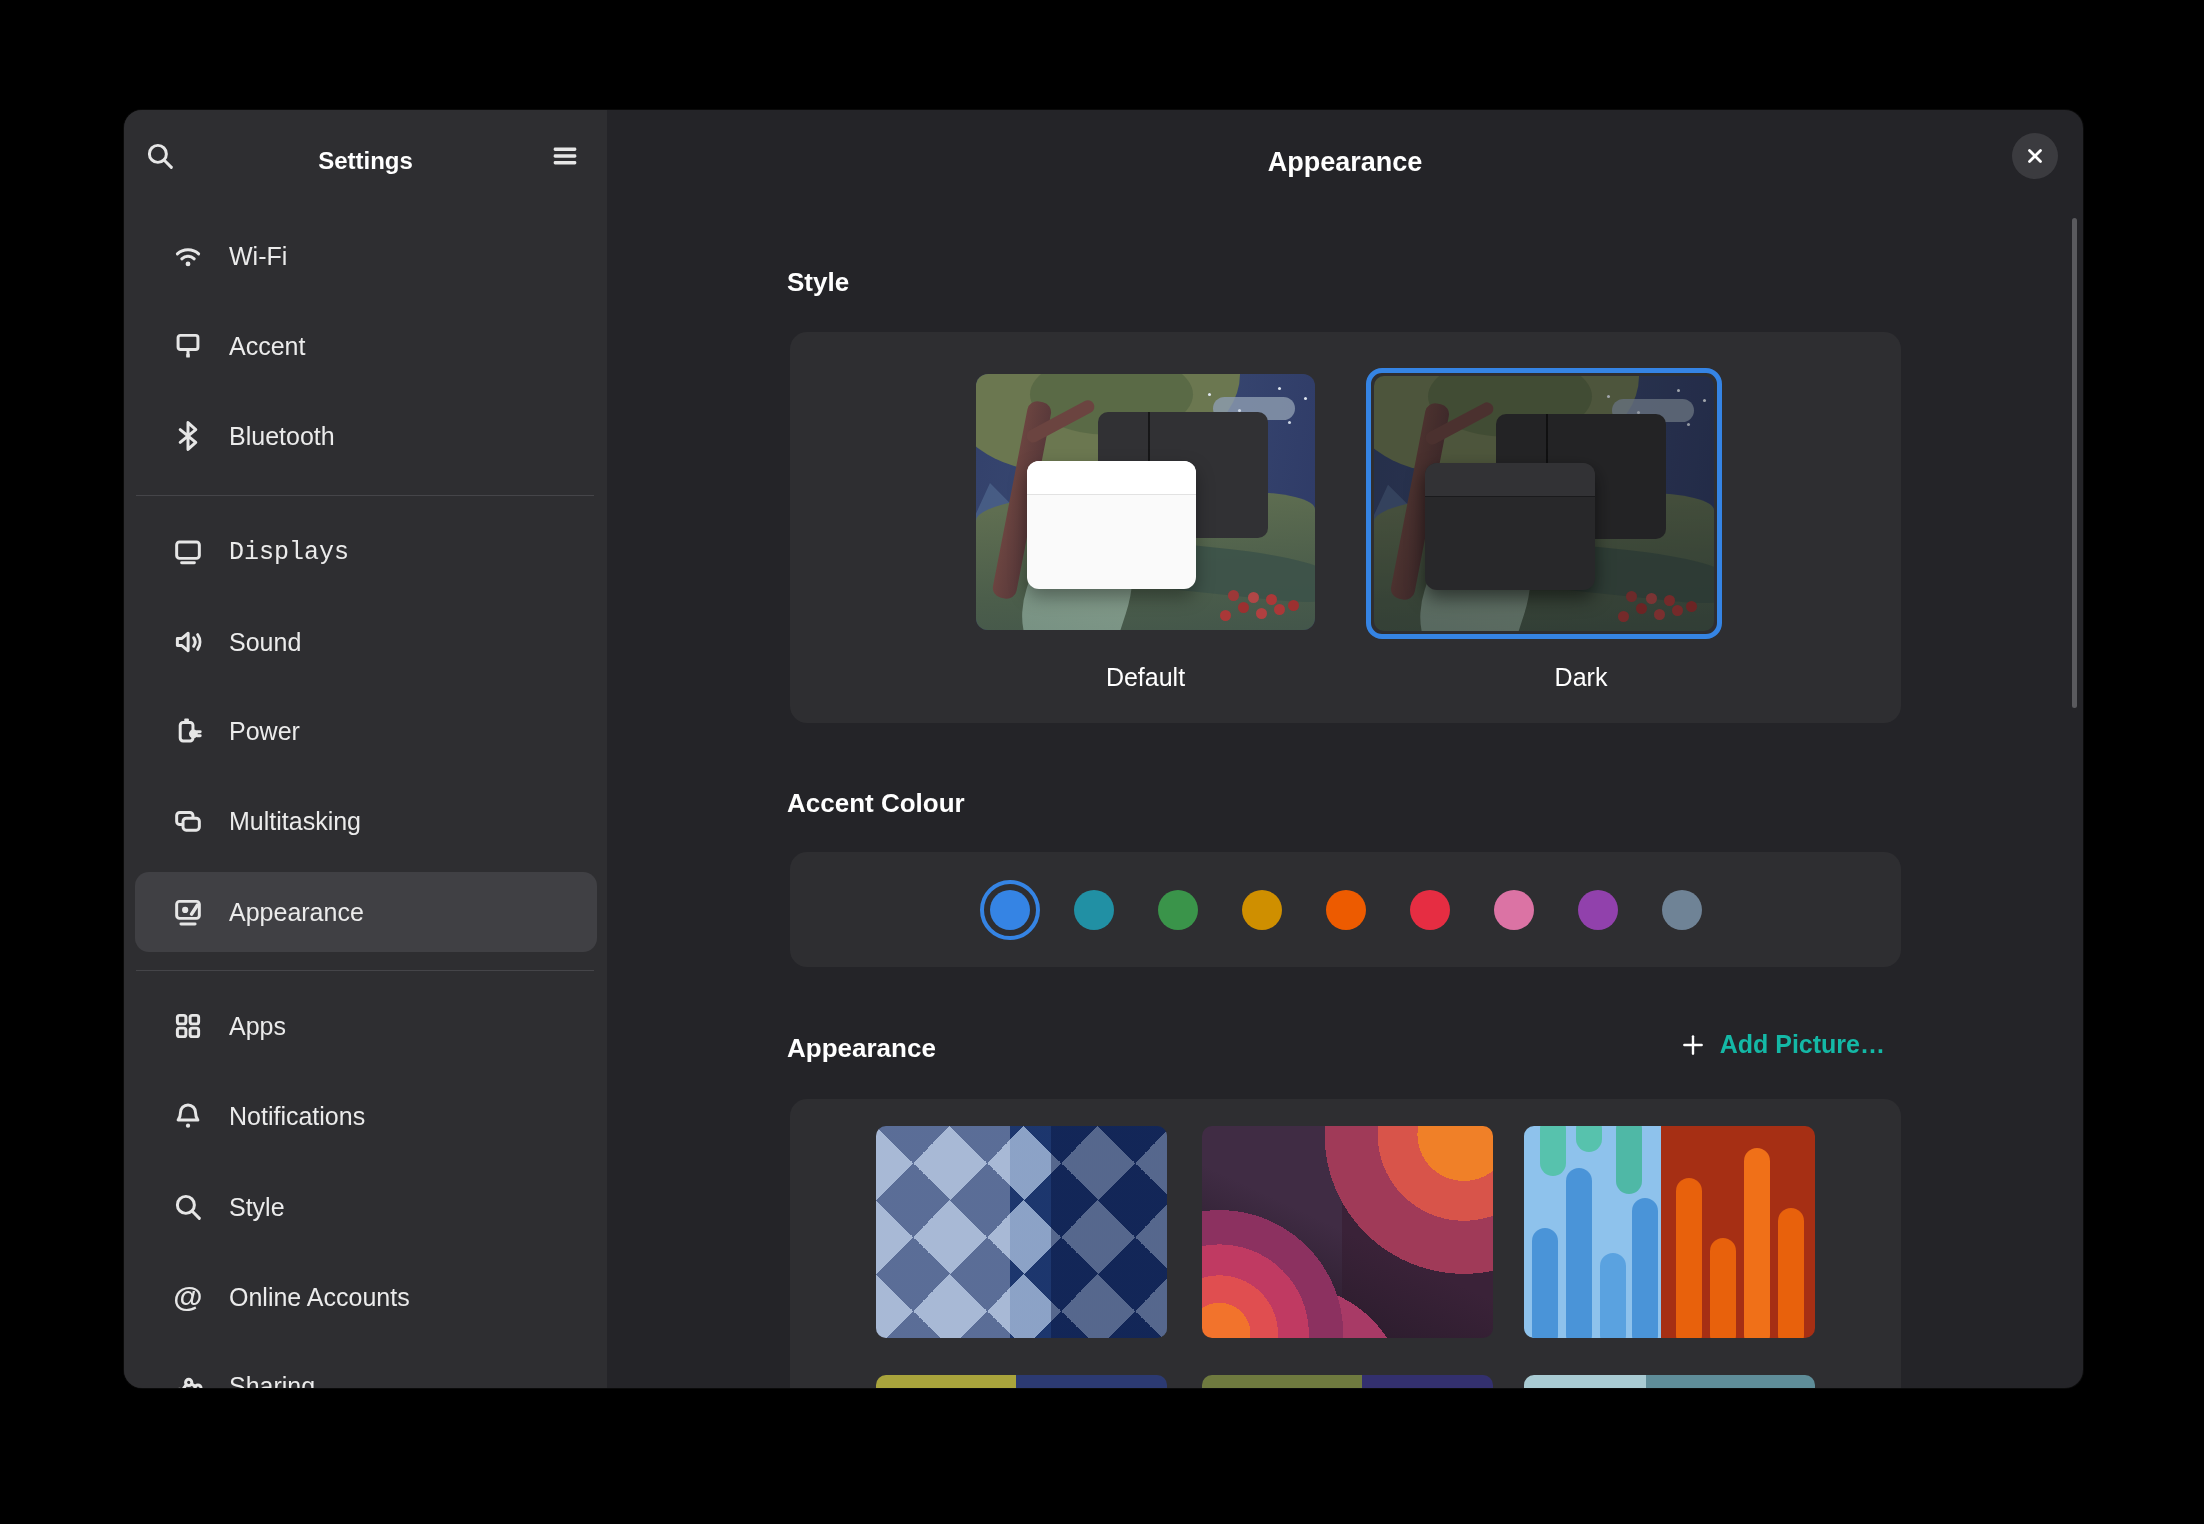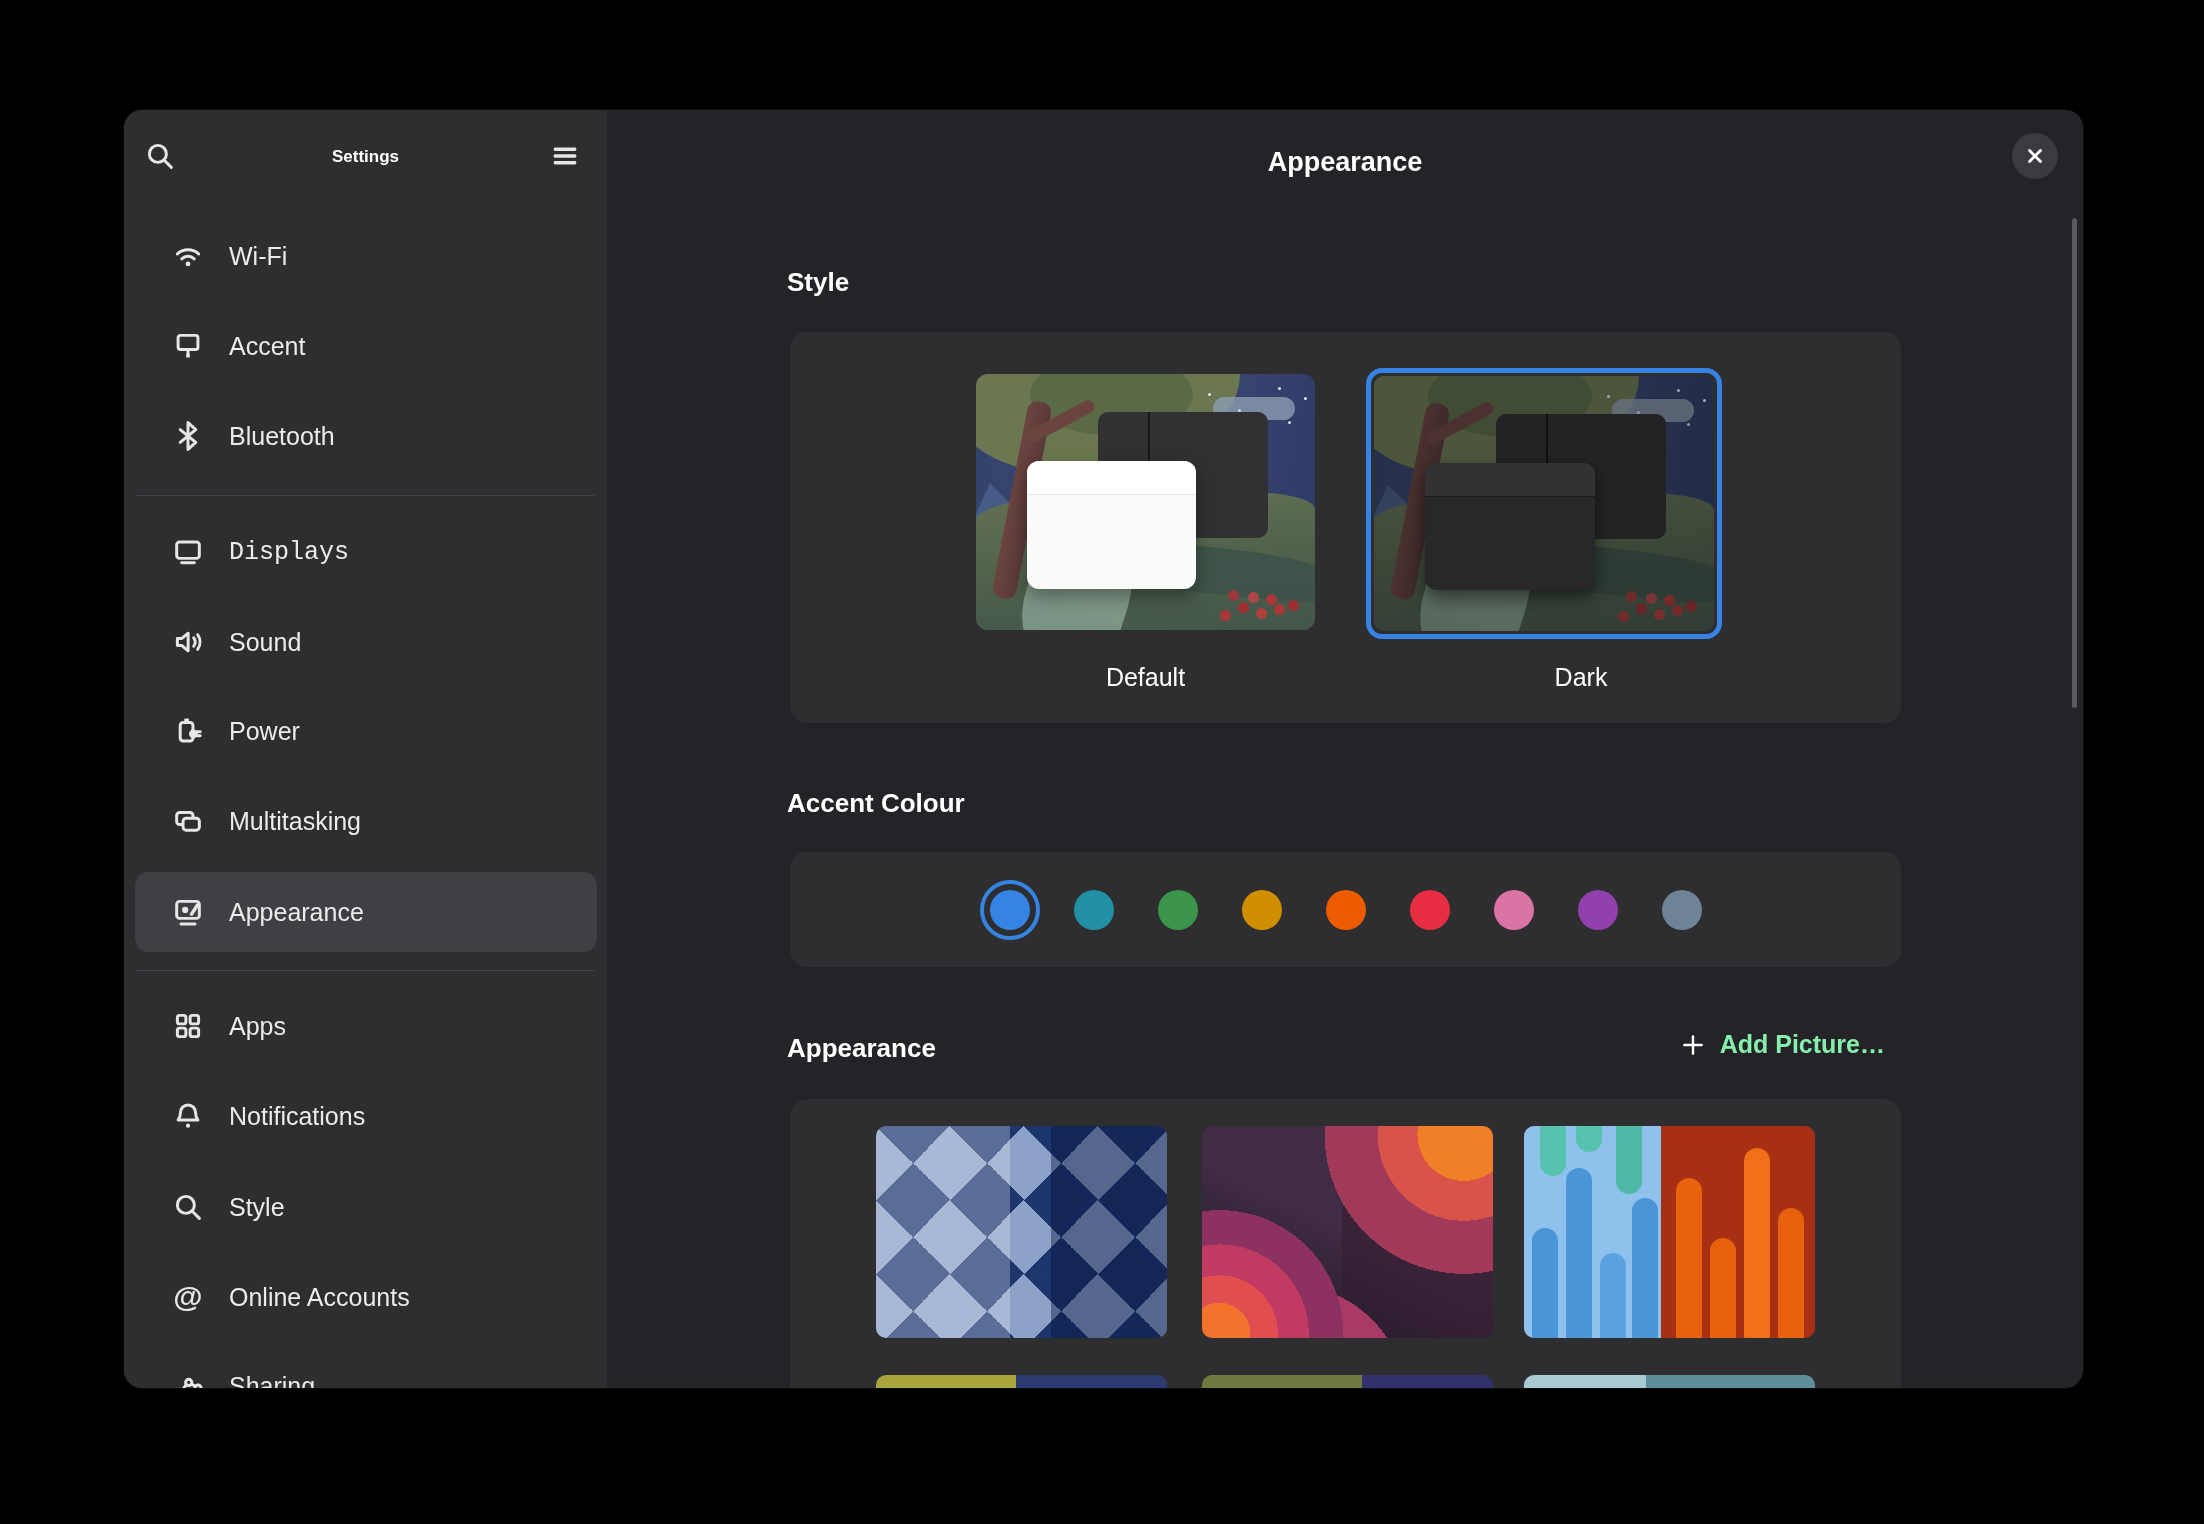--- a/index.html
+++ b/index.html
@@ -3,21 +3,21 @@
 <meta charset="utf-8">
 <style>
   html,body{margin:0;padding:0;background:#000;}
   .stage{position:relative;width:2204px;height:1524px;background:#000;overflow:hidden;
          font-family:"Liberation Sans","DejaVu Sans",sans-serif;-webkit-font-smoothing:antialiased;}
   .window{position:absolute;left:124px;top:110px;width:1959px;height:1278px;background:#242428;
           border-radius:18px;overflow:hidden;box-shadow:0 0 0 1px #0a0a0a,0 24px 70px rgba(0,0,0,.7);}
   
   .sidebar{position:absolute;left:0;top:0;bottom:0;width:483px;background:#2e2e31;}
   .sb-iconbtn{position:absolute;width:46px;height:46px;top:23px;display:flex;align-items:center;justify-content:center;border-radius:10px;}
-  .sb-title{position:absolute;left:0;right:0;top:37px;text-align:center;color:#fff;font-size:17px;font-weight:bold;}
+  .sb-title{position:absolute;left:0;right:0;top:37px;text-align:center;color:#fff;font-size:24px;font-weight:bold;}
   .nav-row{position:absolute;left:11px;width:462px;height:80px;border-radius:14px;display:flex;align-items:center;padding-left:36px;box-sizing:border-box;color:#ebebeb;font-size:25px;}
   .nav-row .ic{width:34px;height:34px;margin-right:24px;flex:0 0 auto;display:flex;align-items:center;justify-content:center;}
   .nav-row.selected{background:#404044;}
   .sb-divider{position:absolute;left:12px;width:458px;height:1px;background:#454549;}
   .at-glyph{font-size:30px;color:#e6e6e6;line-height:1;font-weight:bold;}
   svg.icn{display:block;}
   
   .main-title{position:absolute;left:483px;right:0;top:37px;text-align:center;color:#fff;font-size:27px;font-weight:bold;}
   .close-btn{position:absolute;left:1888px;top:23px;width:46px;height:46px;border-radius:50%;background:#3b3b3f;display:flex;align-items:center;justify-content:center;}
   
@@ -53,21 +53,21 @@
   .sc-win-back{left:36%;top:15%;width:50%;height:49%;background:#313134;border-radius:10px;
             background-image:linear-gradient(90deg,transparent 29.4%,rgba(0,0,0,.55) 29.4%,rgba(0,0,0,.55) 30.6%,transparent 30.6%);}
   .sc-win-front{left:15%;top:34%;width:50%;height:50%;background:#fafafa;border-radius:12px;overflow:hidden;box-shadow:0 8px 18px rgba(0,0,0,.35);}
   .sc-win-header{height:26%;background:#fff;border-bottom:1px solid #e2e2e2;}
   .scene.dim .sc-win-front{background:#38383b;box-shadow:0 8px 18px rgba(0,0,0,.5);}
   .scene.dim .sc-win-header{background:#46464a;border-bottom-color:#242427;}
   
   .dot{position:relative;width:40px;height:40px;border-radius:50%;flex:0 0 auto;}
   .dot.selected::after{content:"";position:absolute;inset:-10px;border:4px solid #3584e4;border-radius:50%;}
   
-  .add-pic{position:absolute;top:920px;right:198px;display:flex;align-items:center;gap:14px;color:#86efac;font-size:25px;font-weight:bold;}
+  .add-pic{position:absolute;top:920px;right:198px;display:flex;align-items:center;gap:14px;color:#14b8a6;font-size:25px;font-weight:bold;}
   .thumb{position:absolute;border-radius:10px;overflow:hidden;}
   .t-row1{top:1016px;height:212px;width:291px;}
   .t-row2{top:1265px;height:60px;width:291px;}
   .tx1{left:752px;}.tx2{left:1078px;}.tx3{left:1400px;}
   
   .wp-tiles{background-color:#2b4f8e;background-image:repeating-conic-gradient(from 45deg,rgba(220,230,245,.55) 0% 25%,rgba(10,25,70,.45) 25% 50%);background-size:74px 74px;}
   .wp-tiles::before{content:"";position:absolute;left:0;top:0;bottom:0;width:46%;background:rgba(235,240,250,.30);}
   .wp-tiles::after{content:"";position:absolute;right:0;top:0;bottom:0;width:40%;background:rgba(5,15,55,.40);}
   
   .wp-magma{background:

